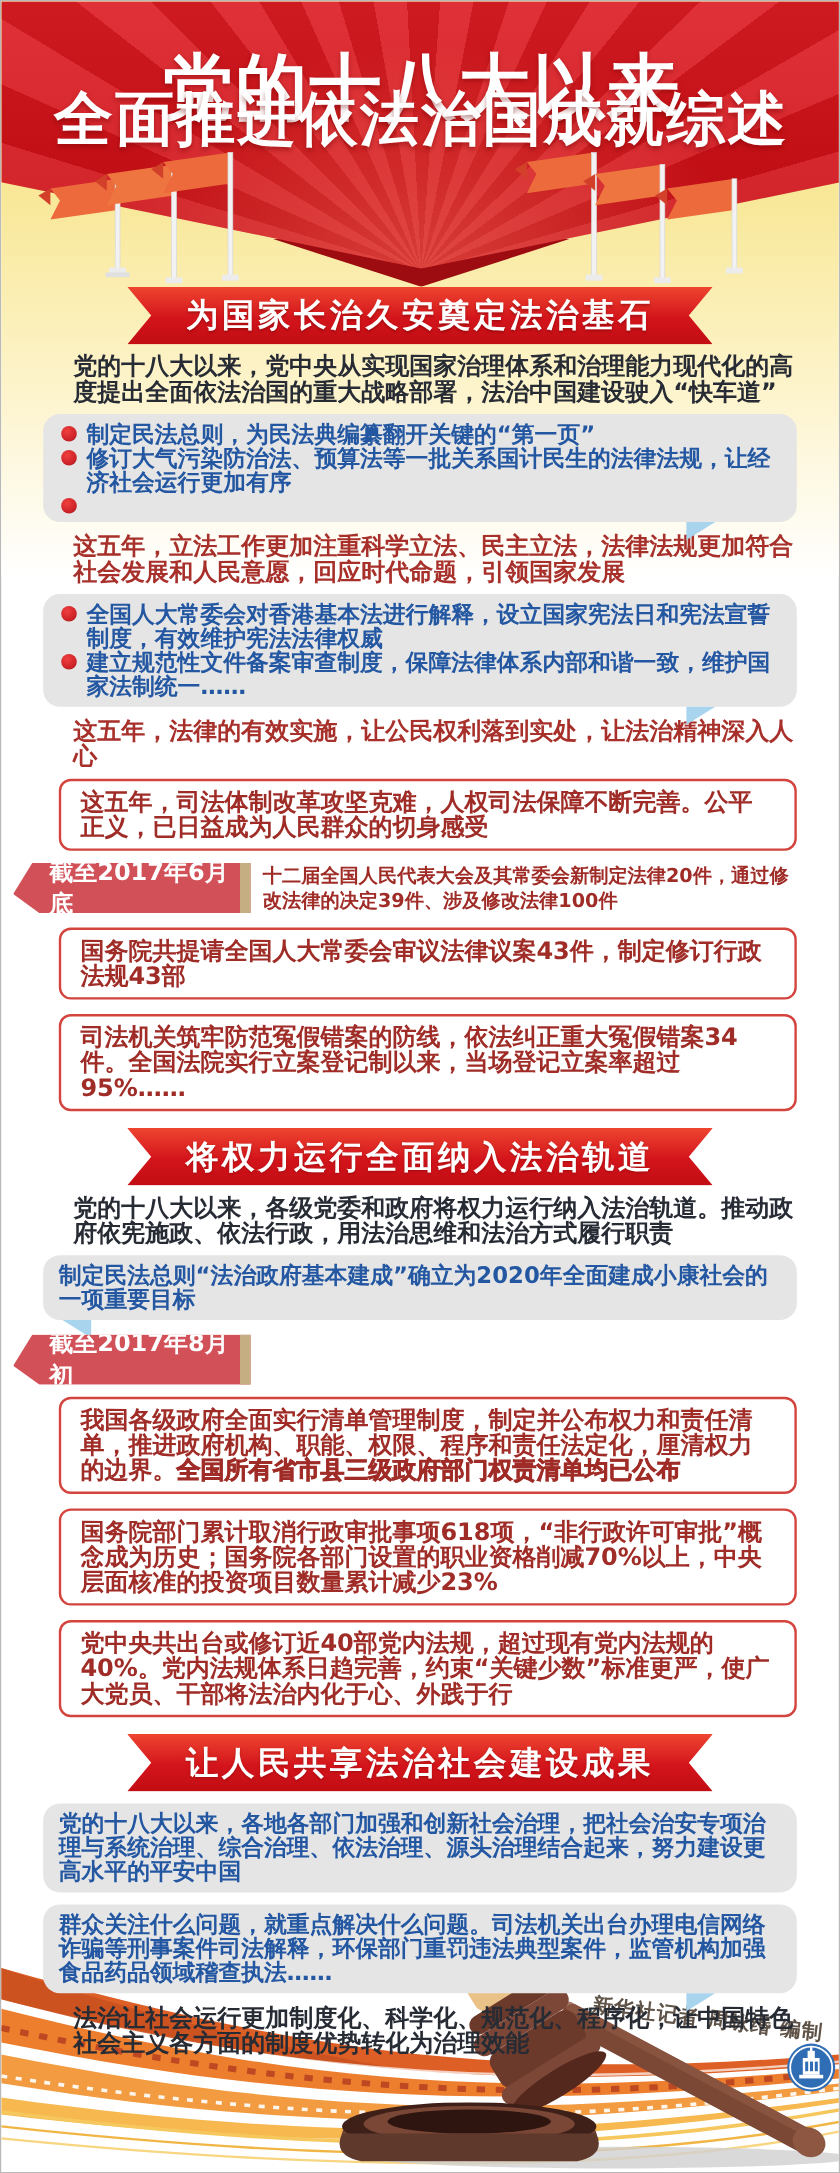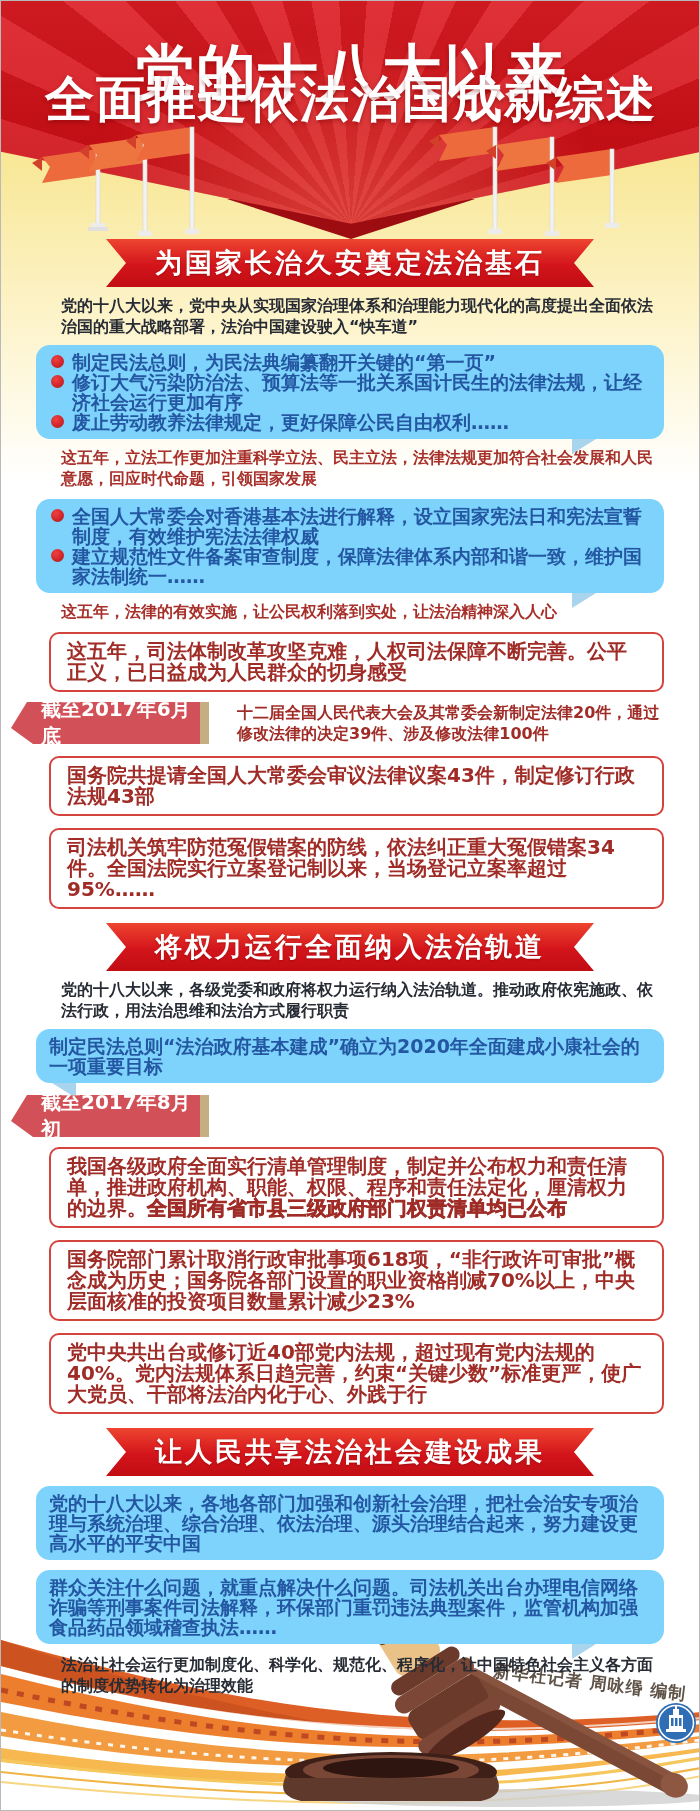--- a/index.html
+++ b/index.html
@@ -27,39 +27,39 @@
   .flags{position:absolute;top:112px;left:0;}
   
   .ribbon{position:relative;width:488px;height:48px;margin:0 auto;
     clip-path:polygon(0 0,100% 0,calc(100% - 20px) 50%,100% 100%,0 100%,20px 50%);
     background:linear-gradient(180deg,#ee4530 0%,#d3141b 55%,#c10d13 100%);
     display:flex;align-items:center;justify-content:center;
     color:#ffffff;font-size:27px;font-weight:bold;letter-spacing:3px;
     text-shadow:0 1px 2px rgba(100,0,0,.4);}
   
   .content{position:relative;z-index:2;}
-  .para{margin-left:60px;margin-right:38px;font-size:16px;line-height:21px;
+  .para{margin-left:60px;margin-right:38px;font-size:20px;line-height:21px;
     font-weight:bold;color:#272b34;}
-  .para.red{color:#a8302b;font-family:Liberation Mono, monospace;}
-  .bluebox{position:relative;margin-left:35px;margin-right:35px;background:#7dd3fc;
+  .para.red{color:#a8302b;}
+  .bluebox{position:relative;margin-left:35px;margin-right:35px;background:#e5e5e5;
     border-radius:14px;padding:7px 16px 7px 13px;font-size:19px;line-height:20px;
     font-weight:bold;color:#2457a2;}
   .bluebox .row{display:flex;align-items:flex-start;}
   .bluebox .dot{flex:none;width:13px;height:13px;border-radius:50%;margin:3px 8px 0 2px;
     background:radial-gradient(circle at 38% 32%,#ef4040 0%,#d3262b 55%,#9d191d 100%);}
   .tail-br::after{content:"";position:absolute;right:68px;bottom:-15px;width:0;height:0;
     border-style:solid;border-width:15px 24px 0 0;border-color:#a9d4ee transparent transparent transparent;}
   .tail-bl::after{content:"";position:absolute;left:16px;bottom:-15px;width:0;height:0;
     border-style:solid;border-width:15px 0 0 24px;border-color:#a9d4ee transparent transparent transparent;}
   .obox{margin-left:48px;margin-right:35px;background:#ffffff;border:2px solid #d4443e;
     border-radius:10px;padding:7px 16px;font-size:20px;line-height:21px;
     font-weight:bold;color:#a02c27;}
   .emph{-webkit-text-stroke:.6px currentColor;}
   .num{font-weight:900;font-family:"DejaVu Sans",sans-serif;}
-  .tagrow{display:flex;align-items:center;margin-left:10px;margin-right:35px;gap:28px;}
+  .tagrow{display:flex;align-items:center;margin-left:10px;margin-right:35px;gap:10px;}
   .tag{flex:none;position:relative;width:198px;height:42px;background:#d25158;
     clip-path:polygon(16px 0,100% 0,100% 100%,22px 100%,0 62%);
     display:flex;align-items:center;padding-left:30px;
     color:#ffffff;font-size:20px;font-weight:bold;}
   .tag::after{content:"";position:absolute;top:0;right:0;bottom:0;width:9px;background:#c5ae82;}
   .tag.alone{margin-left:10px;}
   .tagstat{font-size:16px;line-height:21px;font-weight:bold;color:#a02c27;}
   
   .mt4{margin-top:4px;}.mt8{margin-top:8px;}.mt10{margin-top:10px;}
   .mt12{margin-top:12px;}.mt14{margin-top:14px;}
@@ -127,21 +127,20 @@
       <div class="row">
         <span class="dot"></span>
         <span>制定民法总则，为民法典编纂翻开关键的“第一页”</span>
       </div>
       <div class="row">
         <span class="dot"></span>
         <span>修订大气污染防治法、预算法等一批关系国计民生的法律法规，让经济社会运行更加有序</span>
       </div>
       <div class="row">
         <span class="dot"></span>
-        <span>废止劳动教养法律规定，更好保障公民自由权利……</span>
       </div>
     </div>
 
     <div class="para red mt10">这五年，立法工作更加注重科学立法、民主立法，法律法规更加符合社会发展和人民意愿，回应时代命题，引领国家发展</div>
 
     <div class="bluebox tail-br mt8">
       <div class="row">
         <span class="dot"></span>
         <span>全国人大常委会对香港基本法进行解释，设立国家宪法日和宪法宣誓制度，有效维护宪法法律权威</span>
       </div>

